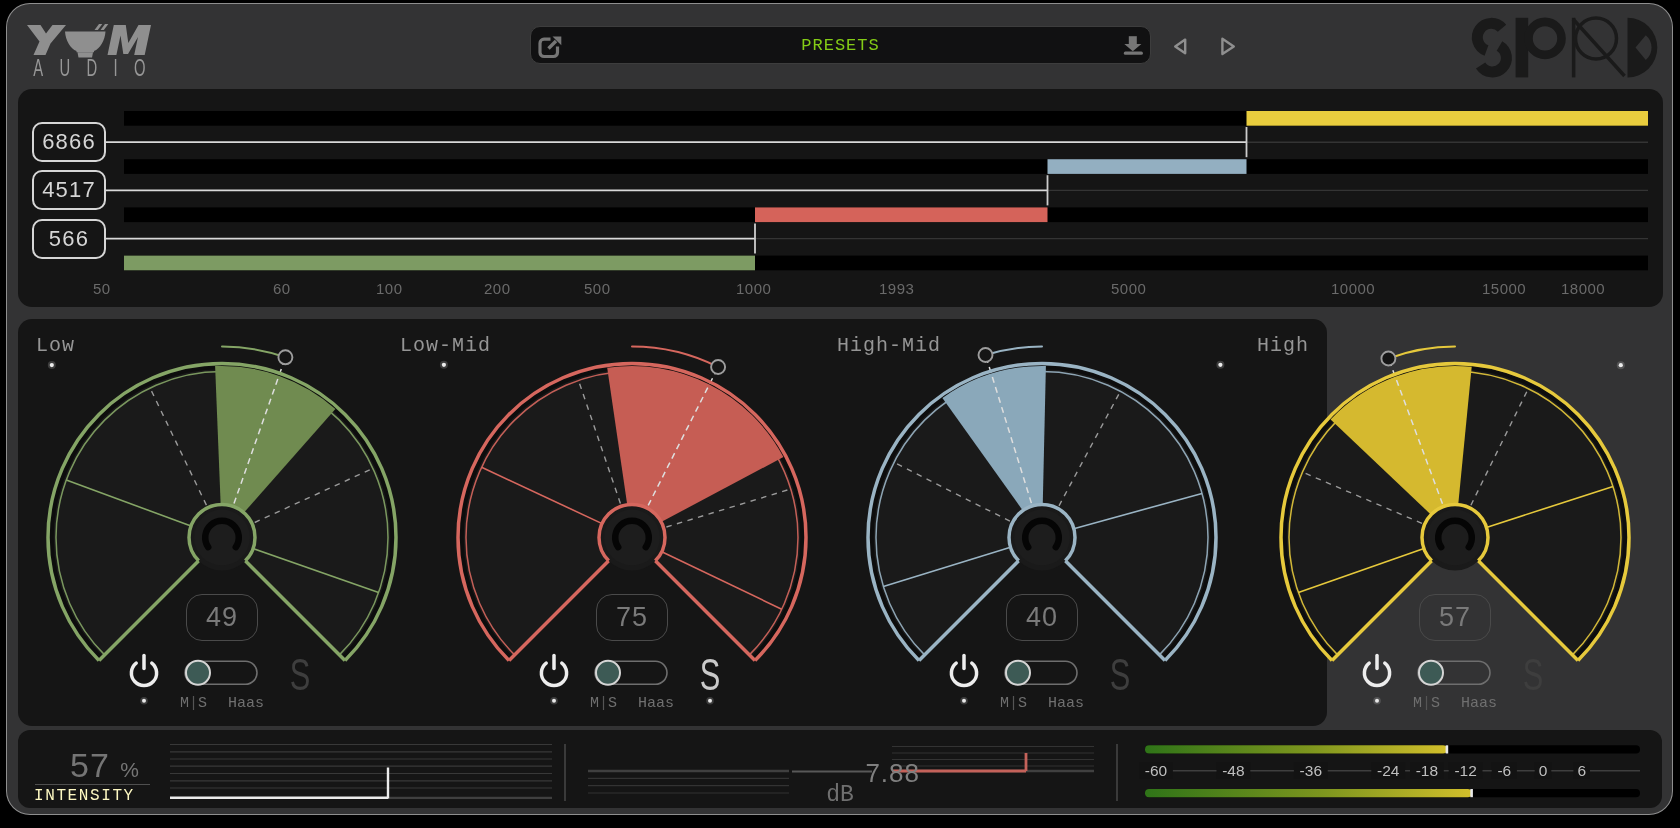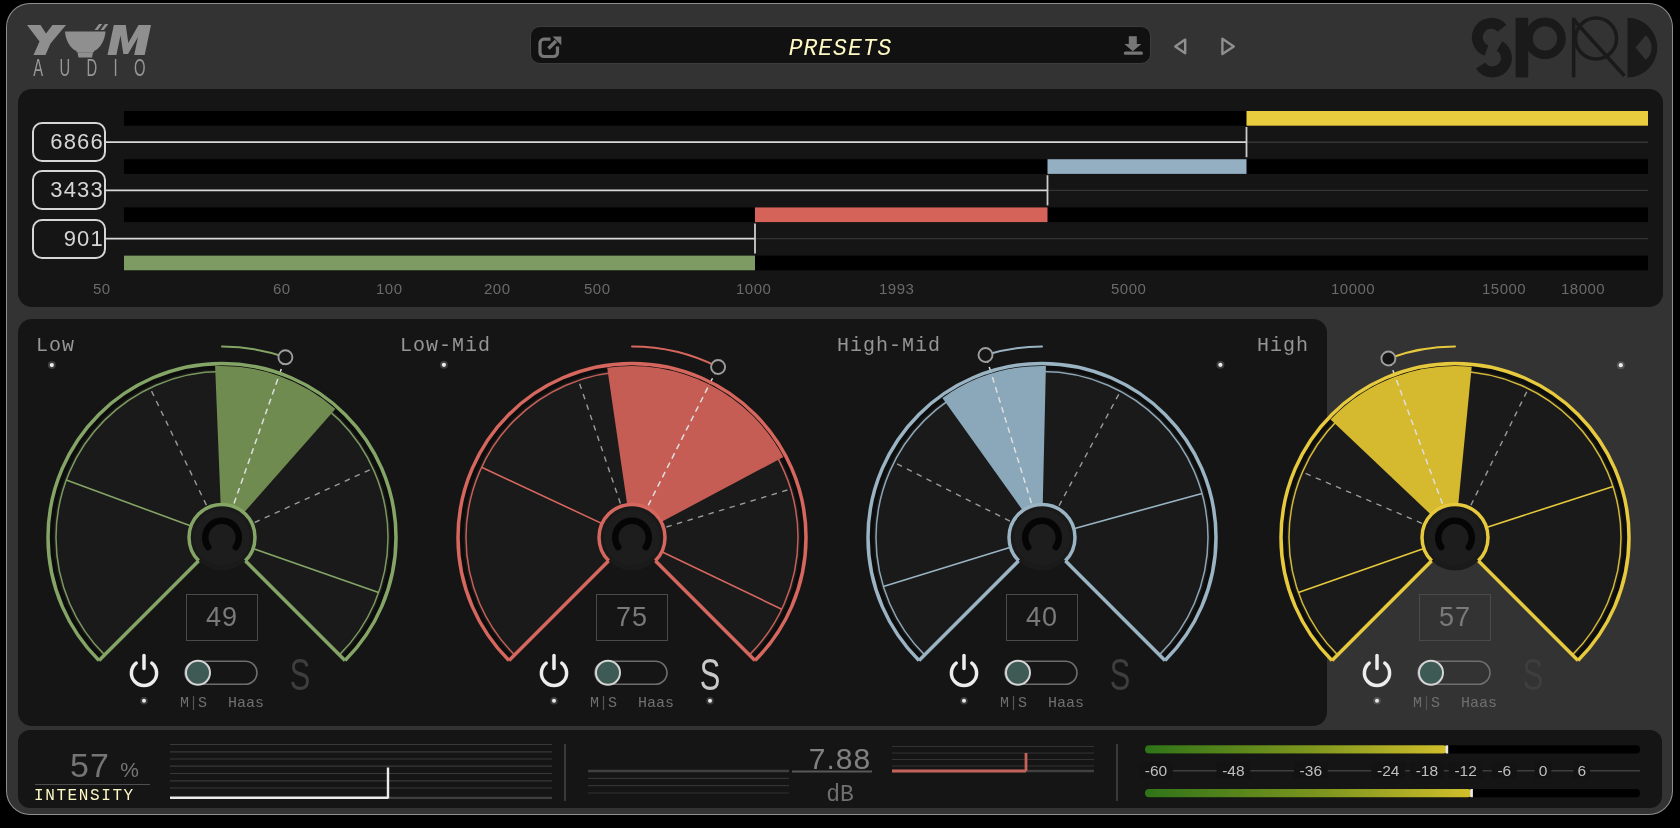--- a/index.html
+++ b/index.html
@@ -4,29 +4,29 @@
 <style>
 * { margin:0; padding:0; box-sizing:border-box; }
 html,body { width:1680px; height:828px; background:#000; overflow:hidden;
   font-family:"Liberation Mono", monospace; position:relative; }
 #plate { position:absolute; left:6px; top:3px; width:1667px; height:812px;
   background:#333334; border-radius:24px; border:1px solid rgba(255,255,255,0.45); }
 .panel { position:absolute; background:#151515; border-radius:14px; }
 #presets { position:absolute; left:530px; top:26px; width:621px; height:38px;
   background:#111112; border:1.5px solid #3d3d3d; border-radius:10px; }
 #presets span { position:absolute; left:0; right:0; top:9px; text-align:center;
-  font-size:23px; color:#fef9c3; letter-spacing:1px;font-style:italic; }
+  font-size:17px; color:#84cc16; letter-spacing:1px; }
 .numbox { position:absolute; left:14px; width:74px; height:40px; border:2px solid #d6d6d6;
-  border-radius:10px; color:#d6d6d6; font-size:22px; text-align:right; line-height:36px;
+  border-radius:10px; color:#d6d6d6; font-size:22px; text-align:center; line-height:36px;
   font-family:"Liberation Sans", sans-serif; letter-spacing:1.2px; }
 .axlab { position:absolute; top:191px; width:80px; text-align:left;
   font-size:15px; color:#6a6a6a; font-family:"Liberation Sans", sans-serif; letter-spacing:0.5px; }
 .seclab { position:absolute; top:15px; font-size:20px; color:#959595; letter-spacing:1px; }
 .valbox { position:absolute; top:275px; width:72px; height:47px; border:1.5px solid #4a4a4a;
-  border-radius:0; color:#7a7a7a; font-size:27px; text-align:center; line-height:45px;
+  border-radius:16px; color:#7a7a7a; font-size:27px; text-align:center; line-height:45px;
   font-family:"Liberation Sans", sans-serif; letter-spacing:1px; }
 .sglyph { position:absolute; top:334px; width:40px; text-align:center;
   font-family:"Liberation Sans", sans-serif; font-size:44px; line-height:44px;
   transform:scaleX(0.70); }
 .mslab { position:absolute; top:376px; font-size:15px; color:#6f6f6f; }
 </style>
 </head>
 <body>
 <div id="plate"></div>
 <svg width="160" height="80" viewBox="0 0 160 80" style="position:absolute;left:20px;top:0px">
@@ -83,22 +83,22 @@
 <line x1="1228.5" y1="53.2" x2="1630" y2="53.2" stroke="#343434" stroke-width="1.4"></line>
 <line x1="1228.5" y1="38.0" x2="1228.5" y2="68.2" stroke="#cccccc" stroke-width="1.8"></line>
 <line x1="88" y1="101.4" x2="1029.5" y2="101.4" stroke="#d9d9d9" stroke-width="1.8"></line>
 <line x1="1029.5" y1="101.4" x2="1630" y2="101.4" stroke="#343434" stroke-width="1.4"></line>
 <line x1="1029.5" y1="86.2" x2="1029.5" y2="116.4" stroke="#cccccc" stroke-width="1.8"></line>
 <line x1="88" y1="149.6" x2="737.0" y2="149.6" stroke="#d9d9d9" stroke-width="1.8"></line>
 <line x1="737.0" y1="149.6" x2="1630" y2="149.6" stroke="#343434" stroke-width="1.4"></line>
 <line x1="737.0" y1="134.4" x2="737.0" y2="164.6" stroke="#cccccc" stroke-width="1.8"></line>
 </svg>
 <div class="numbox" style="top:33px">6866</div>
-<div class="numbox" style="top:81.3px">3433</div>
-<div class="numbox" style="top:129.5px">901</div>
+<div class="numbox" style="top:81.3px">4517</div>
+<div class="numbox" style="top:129.5px">566</div>
 
 <div class="axlab" style="left:75px">50</div>
 <div class="axlab" style="left:255px">60</div>
 <div class="axlab" style="left:358px">100</div>
 <div class="axlab" style="left:466px">200</div>
 <div class="axlab" style="left:566px">500</div>
 <div class="axlab" style="left:718px">1000</div>
 <div class="axlab" style="left:861px">1993</div>
 <div class="axlab" style="left:1093px">5000</div>
 <div class="axlab" style="left:1313px">10000</div>
@@ -294,15 +294,15 @@
 <rect x="1473.7" y="32" width="25.2" height="17" fill="#131313"></rect>
 <text x="1486.3" y="46.2" text-anchor="middle" font-family="Liberation Sans, sans-serif" font-size="15.5" fill="#bfbfbf">-6</text>
 <rect x="1516.7" y="32" width="16.6" height="17" fill="#131313"></rect>
 <text x="1525.0" y="46.2" text-anchor="middle" font-family="Liberation Sans, sans-serif" font-size="15.5" fill="#bfbfbf">0</text>
 <rect x="1555.4" y="32" width="16.6" height="17" fill="#131313"></rect>
 <text x="1563.7" y="46.2" text-anchor="middle" font-family="Liberation Sans, sans-serif" font-size="15.5" fill="#bfbfbf">6</text>
 </svg>
 <div style="position:absolute;left:52px;top:16px;font-size:34px;color:#757575;font-family:Liberation Sans,sans-serif;letter-spacing:1px">57 <span style="font-size:21px">%</span></div>
 <div style="position:absolute;left:17px;top:54px;width:115px;border-top:1.5px solid #4f4f4f"></div>
 <div style="position:absolute;left:16px;top:57px;font-size:16px;color:#fef9c3;letter-spacing:1.6px">INTENSITY</div>
-<div style="position:absolute;left:742px;top:12px;width:160px;text-align:center;font-size:30px;color:#808080;font-family:Liberation Sans,sans-serif;letter-spacing:1px">7.88</div>
+<div style="position:absolute;left:742px;top:28px;width:160px;text-align:right;font-size:26px;color:#808080;font-family:Liberation Sans,sans-serif;letter-spacing:1px">7.88</div>
 <div style="position:absolute;left:742px;top:52px;width:160px;text-align:center;font-size:23px;color:#6f6f6f">dB</div>
 </div>
 
 </body></html>

